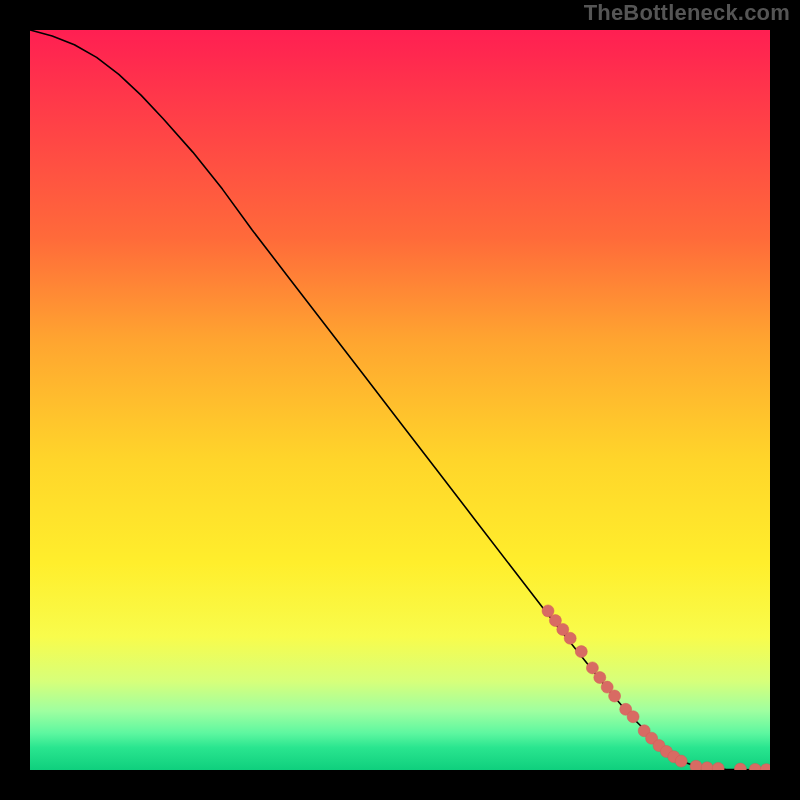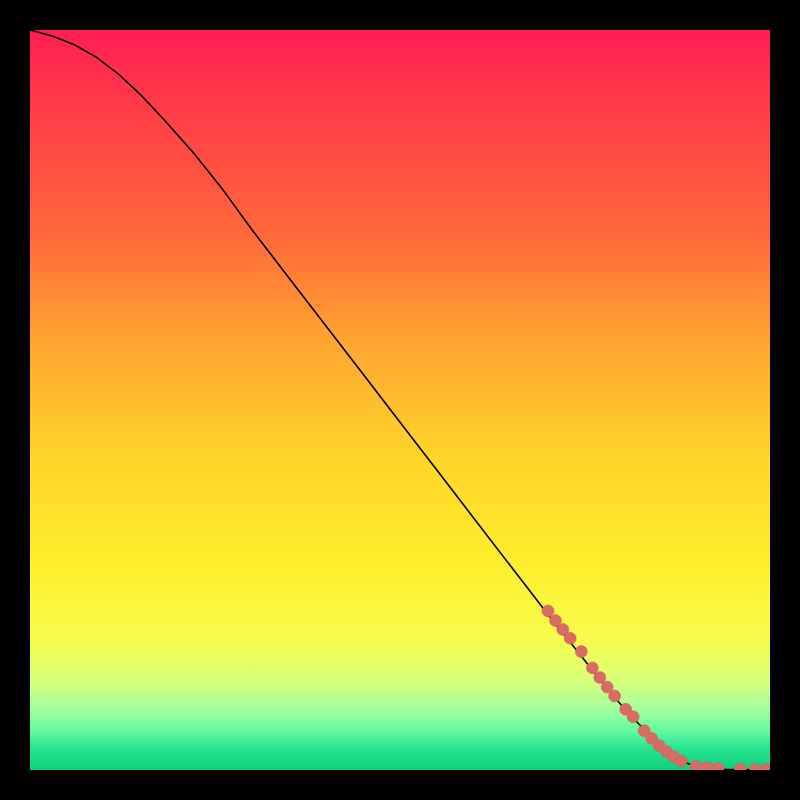--- a/index.html
+++ b/index.html
@@ -72,20 +72,21 @@
     fill: #d86b63;
     stroke: #d45b56;
     stroke-width: 0.5;
   }
 </style>
 </head>
 <body>
 
 <div class="frame">
 
+  <div class="watermark">TheBottleneck.com</div>
 
   <div class="plot-area">
     <div class="gradient-bg"></div>
 
     <svg class="curve" viewBox="0 0 740 740" preserveAspectRatio="none">
       <path id="curve-path" class="curve-path" d="M0.00 0.00 L22.20 5.92 L44.40 14.80 L66.60 27.38 L88.80 44.40 L111.00 65.12 L133.20 88.80 L162.80 122.10 L192.40 159.10 L222.00 199.80 L259.00 247.90 L296.00 296.00 L333.00 344.10 L370.00 392.20 L407.00 440.30 L444.00 488.40 L481.00 536.50 L518.00 584.60 L547.60 621.60 L577.20 658.60 L599.40 684.50 L621.60 706.70 L636.40 721.50 L651.20 731.12 L666.00 736.30 L680.80 738.52 L695.60 739.26 L710.40 739.63 L725.20 739.85 L740.00 740.00"></path>
       <g id="markers-group">
           <circle cx="518.00" cy="580.90" r="6" class="marker"></circle>
           <circle cx="525.40" cy="590.52" r="6" class="marker"></circle>
           <circle cx="532.80" cy="599.40" r="6" class="marker"></circle>

